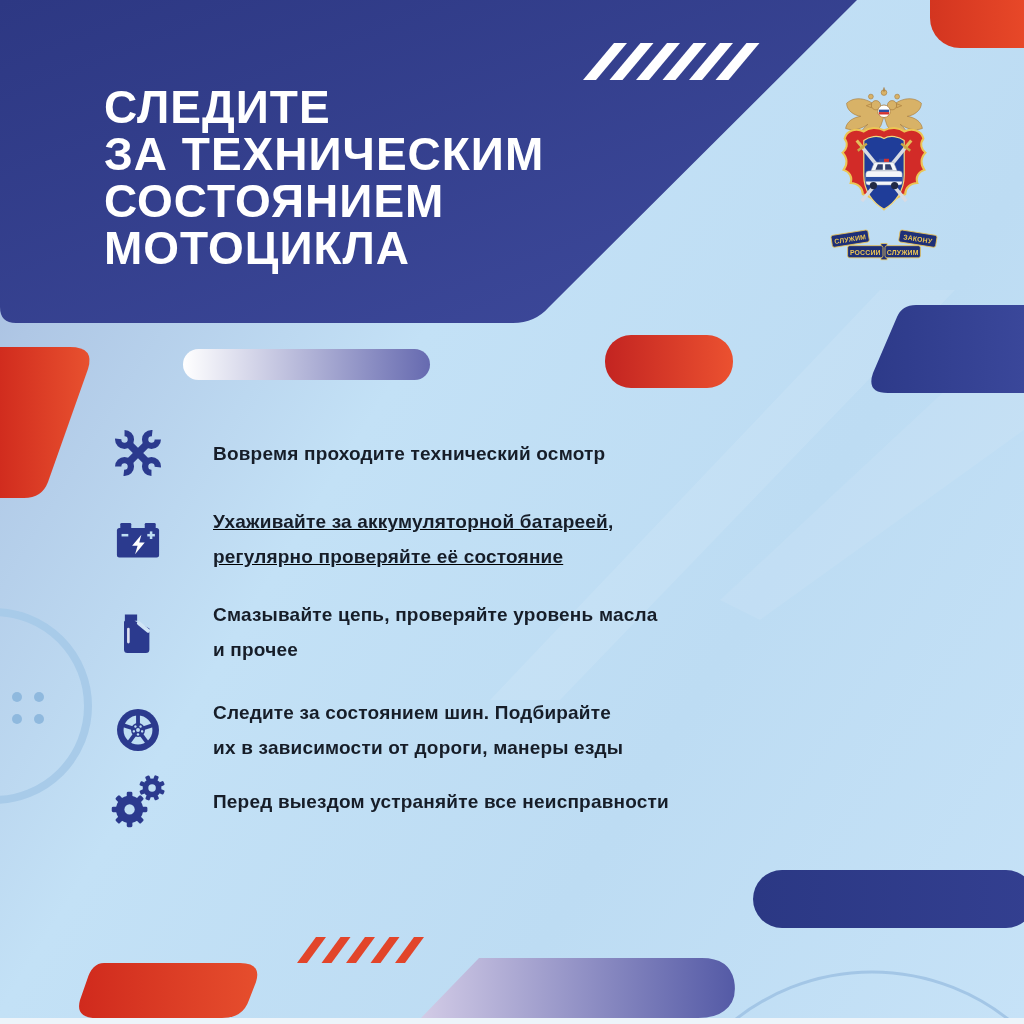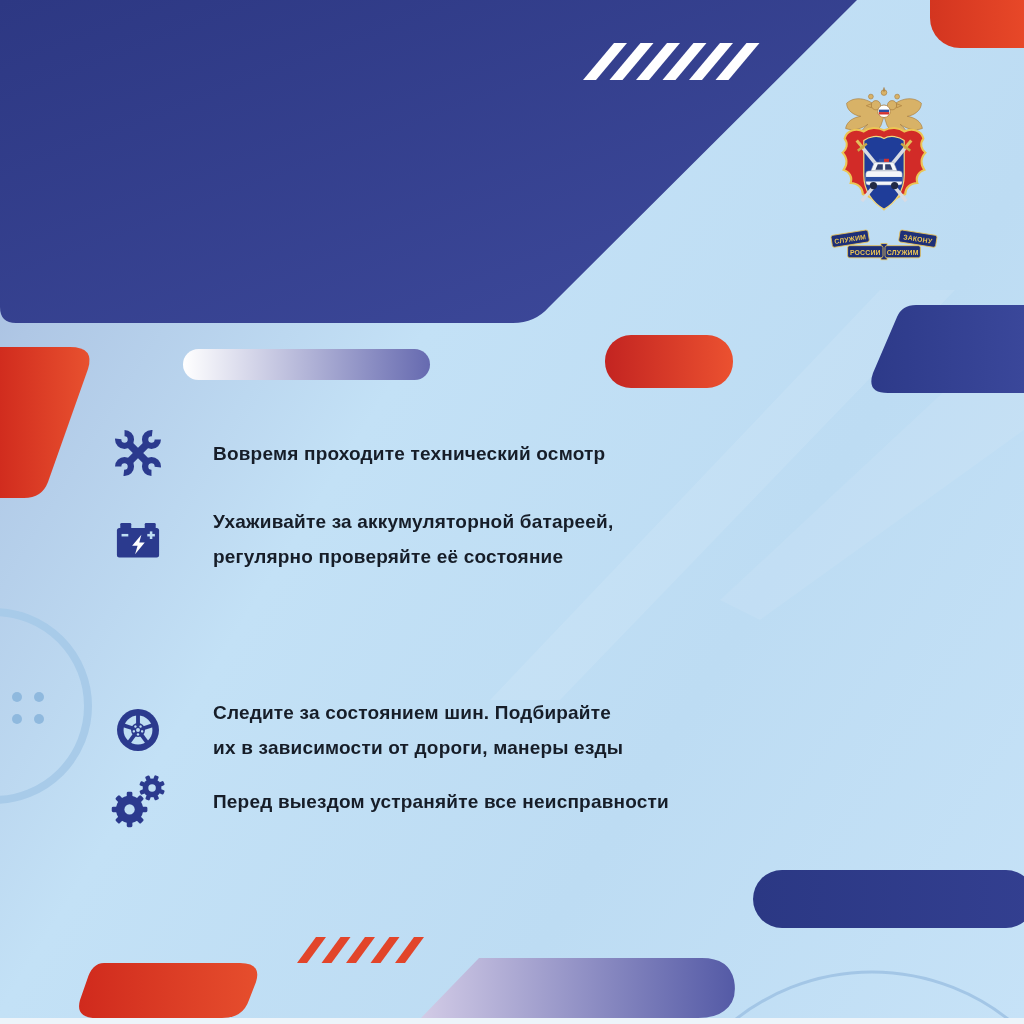--- a/index.html
+++ b/index.html
@@ -112,20 +112,26 @@
       <polygon points="365,937 375,937 356,963 346,963"></polygon>
       <polygon points="389.5,937 399.5,937 380.5,963 370.5,963"></polygon>
       <polygon points="414,937 424,937 405,963 395,963"></polygon>
     </g>
     <path d="M479,958 H702 Q729,958 734,980 Q738,1001 724,1011 Q715,1018 698,1018 H421 Z" fill="url(#gPurple)"></path>
     <rect x="753" y="870" width="282" height="58" rx="29" fill="url(#gBluePillBR)"></rect>
 
     <rect x="0" y="1018" width="1024" height="6" fill="#edf4fa"></rect>
   </svg>
 
+  <div id="title" class="abs">
+    <div>СЛЕДИТЕ</div>
+    <div>ЗА ТЕХНИЧЕСКИМ</div>
+    <div>СОСТОЯНИЕМ</div>
+    <div>МОТОЦИКЛА</div>
+  </div>
 
   <svg id="emblem" class="abs" viewBox="0 0 110 190">
 
     <g fill="#d8b267" stroke="#a5793a" stroke-width="0.6">
       <path d="M55,30 C46,13 28,8 18,17 C18,24 25,29 32,30 C25,31 18,35 17,42 C25,45 33,42 39,38 C33,43 30,48 31,53 C39,53 48,46 52,39 Z"></path>
       <path d="M55,30 C64,13 82,8 92,17 C92,24 85,29 78,30 C85,31 92,35 93,42 C85,45 77,42 71,38 C77,43 80,48 79,53 C71,53 62,46 58,39 Z"></path>
       <circle cx="47" cy="19" r="4.6"></circle>
       <circle cx="63" cy="19" r="4.6"></circle>
       <polygon points="42.5,17.5 37.5,19.5 42.5,21.5"></polygon>
       <polygon points="67.5,17.5 72.5,19.5 67.5,21.5"></polygon>
@@ -198,36 +204,47 @@
             <line x1="15" y1="32" x2="49" y2="32" stroke-width="8"></line>
             <circle cx="53" cy="32" r="7" stroke-width="7" stroke-dasharray="33 11" transform="rotate(45 53 32)"></circle>
             <circle cx="11" cy="32" r="7" stroke-width="7" stroke-dasharray="33 11" transform="rotate(-135 11 32)"></circle>
           </g>
         </g>
       </svg>
     </div>
     <div class="itemtext">Вовремя проходите технический осмотр</div>
   </div>
 
-  <div class="row" style="top:500px;height:78px;">
+  <div class="row" style="top:500px;height:78px;text-decoration:underline;">
     <div class="iconbox">
       <svg width="54" height="54" viewBox="0 0 64 64">
         <rect x="11" y="13" width="13" height="9" rx="1.5" fill="#2b3a8e"></rect>
         <rect x="40" y="13" width="13" height="9" rx="1.5" fill="#2b3a8e"></rect>
         <rect x="7" y="19" width="50" height="35" rx="3" fill="#2b3a8e"></rect>
         <rect x="12.5" y="26" width="8" height="3" fill="#bfdef3"></rect>
         <rect x="43" y="26" width="9" height="3" fill="#bfdef3"></rect>
         <rect x="46" y="23" width="3" height="9" fill="#bfdef3"></rect>
         <polygon points="36,27 25,40 31.5,40 28.5,50 40,36 33.5,36" fill="#ffffff"></polygon>
       </svg>
     </div>
     <div class="itemtext">Ухаживайте за аккумуляторной батареей,
 регулярно проверяйте её состояние</div>
   </div>
 
+  <div class="row" style="top:593px;height:78px;">
+    <div class="iconbox">
+      <svg width="56" height="56" viewBox="0 0 64 64">
+        <path d="M17,12 H31 V19 H28 L45,28 V52 Q45,56 41,56 H20 Q16,56 16,52 V21 Q16,19 17,19 Z" fill="#2b3a8e"></path>
+        <line x1="33" y1="22" x2="43.5" y2="30.5" stroke="#cfe4f6" stroke-width="4.5" stroke-linecap="round"></line>
+        <rect x="19.5" y="27" width="3" height="18" rx="1.5" fill="rgba(255,255,255,0.85)"></rect>
+      </svg>
+    </div>
+    <div class="itemtext">Смазывайте цепь, проверяйте уровень масла
+и прочее</div>
+  </div>
 
   <div class="row" style="top:690px;height:80px;justify-content:space-between;">
     <div class="iconbox">
       <svg width="56" height="56" viewBox="0 0 64 64">
         <circle cx="32" cy="32" r="24" fill="#2b3a8e"></circle>
         <circle cx="32" cy="32" r="16.5" fill="#bfdef3"></circle>
         <g fill="#2b3a8e">
           <rect x="29.8" y="13" width="4.4" height="20" transform="rotate(0 32 32)"></rect>
           <rect x="29.8" y="13" width="4.4" height="20" transform="rotate(72 32 32)"></rect>
           <rect x="29.8" y="13" width="4.4" height="20" transform="rotate(144 32 32)"></rect>

